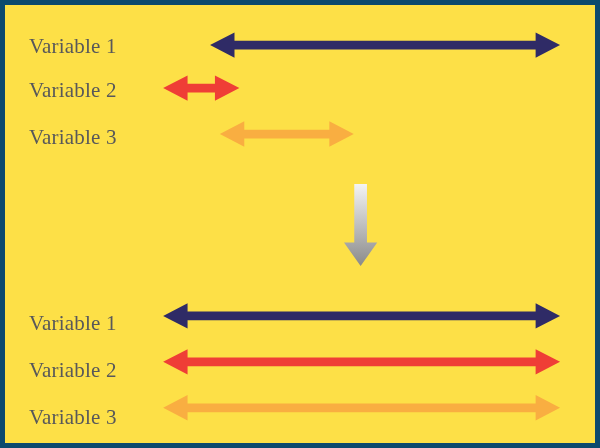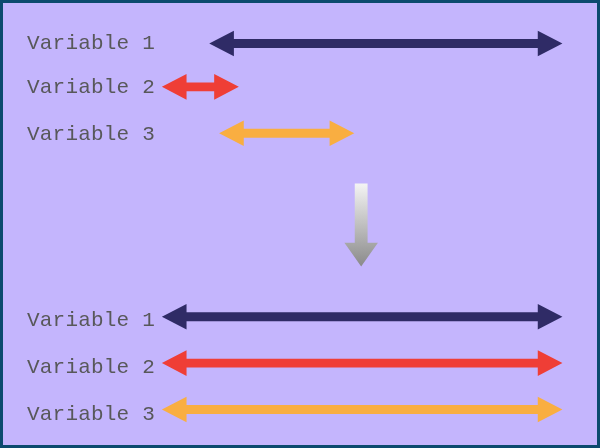--- a/index.html
+++ b/index.html
@@ -5,24 +5,24 @@
   html, body {
     margin: 0;
     padding: 0;
     background: #ffffff;
   }
   .figure {
     position: relative;
     width: 600px;
     height: 448px;
     box-sizing: border-box;
-    border: 3px solid #0c4a6e;
-    background: #c4b5fd;
+    border: 5px solid #0c4a6e;
+    background: #fde047;
     overflow: hidden;
-    font-family: Liberation Mono, monospace;
+    font-family: Liberation Serif, serif;
   }
   .arrow-layer {
     position: absolute;
     top: 0;
     left: 0;
     width: 100%;
     height: 100%;
     display: block;
   }
   .var-label {

